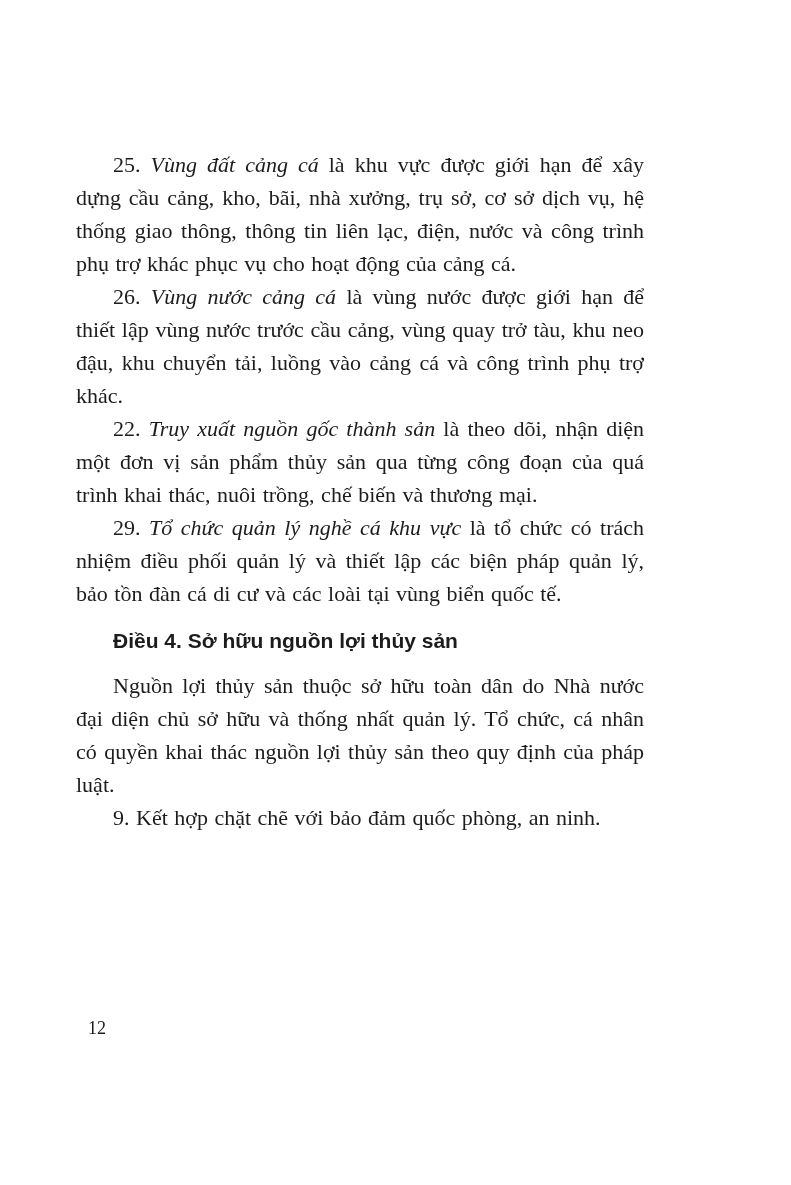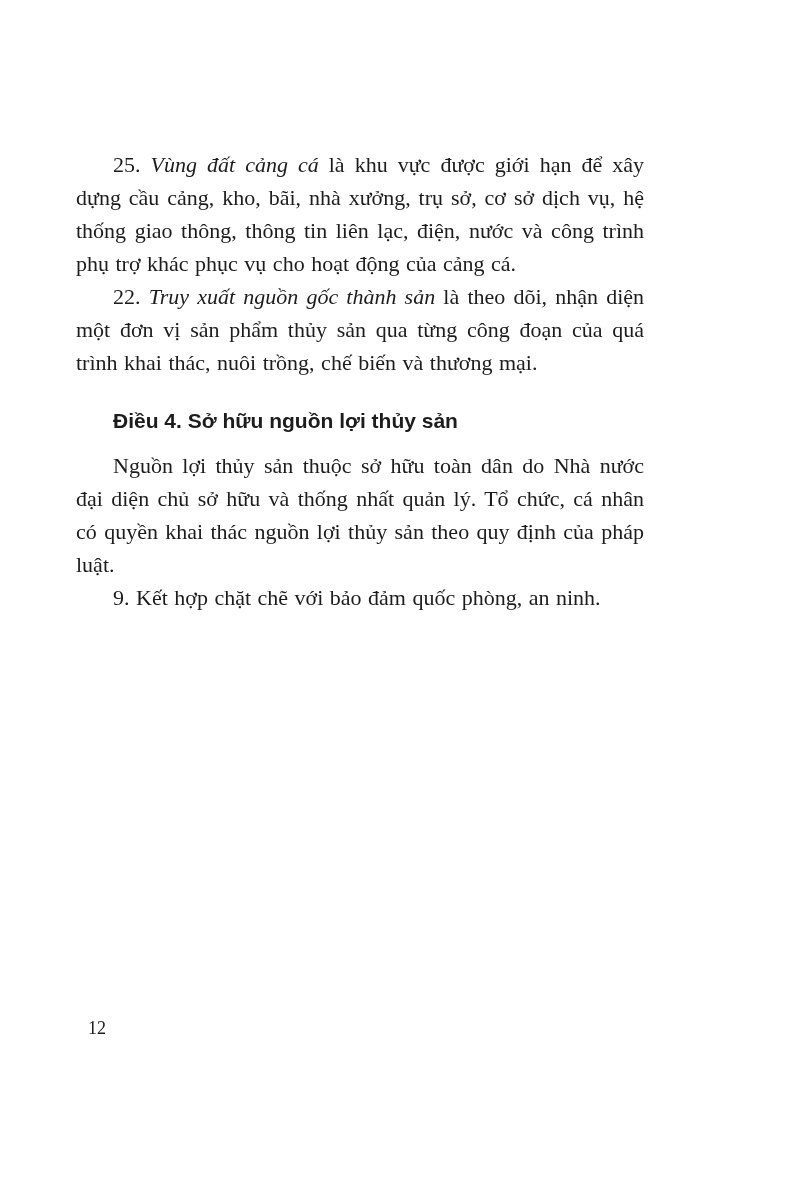--- a/index.html
+++ b/index.html
@@ -29,21 +29,21 @@
     font-size: 22px;
     line-height: 33px;
     text-align: justify;
     text-indent: 37px;
     word-spacing: 1px;
   }
   .para .term {
     font-style: italic;
   }
   .article-heading {
-    margin: 25px 0 12px 0;
+    margin: 14px 0 12px 0;
     font-family: "Liberation Sans", sans-serif;
     font-size: 21px;
     line-height: 33px;
     font-weight: bold;
     text-indent: 37px;
     text-align: left;
   }
   .page-number {
     position: absolute;
     left: 88px;
@@ -56,26 +56,32 @@
 </head>
 <body>
 
 <div class="page">
   <main class="content">
 
     <p class="para"><span>25.</span>
       <span class="term">Vùng đất cảng cá</span>
       <span>là khu vực được giới hạn để xây dựng cầu cảng, kho, bãi, nhà xưởng, trụ sở, cơ sở dịch vụ, hệ thống giao thông, thông tin liên lạc, điện, nước và công trình phụ trợ khác phục vụ cho hoạt động của cảng cá.</span></p>
 
+    <p class="para"><span>26.</span>
+      <span class="term">Vùng nước cảng cá</span>
+      <span>là vùng nước được giới hạn để thiết lập vùng nước trước cầu cảng, vùng quay trở tàu, khu neo đậu, khu chuyển tải, luồng vào cảng cá và công trình phụ trợ khác.</span></p>
 
     <p class="para"><span>22.</span>
       <span class="term">Truy xuất nguồn gốc thành sản</span>
       <span>là theo dõi, nhận diện một đơn vị sản phẩm thủy sản qua từng công đoạn của quá trình khai thác, nuôi trồng, chế biến và thương mại.</span></p>
 
 
+    <p class="para"><span>29.</span>
+      <span class="term">Tổ chức quản lý nghề cá khu vực</span>
+      <span>là tổ chức có trách nhiệm điều phối quản lý và thiết lập các biện pháp quản lý, bảo tồn đàn cá di cư và các loài tại vùng biển quốc tế.</span></p>
 
     <h2 class="article-heading">Điều 4. Sở hữu nguồn lợi thủy sản</h2>
 
     <p class="para">Nguồn lợi thủy sản thuộc sở hữu toàn dân do Nhà nước đại diện chủ sở hữu và thống nhất quản lý. Tổ chức, cá nhân có quyền khai thác nguồn lợi thủy sản theo quy định của pháp luật.</p>
 
 
     <p class="para">9. Kết hợp chặt chẽ với bảo đảm quốc phòng, an ninh.</p>
 
   </main>
 

